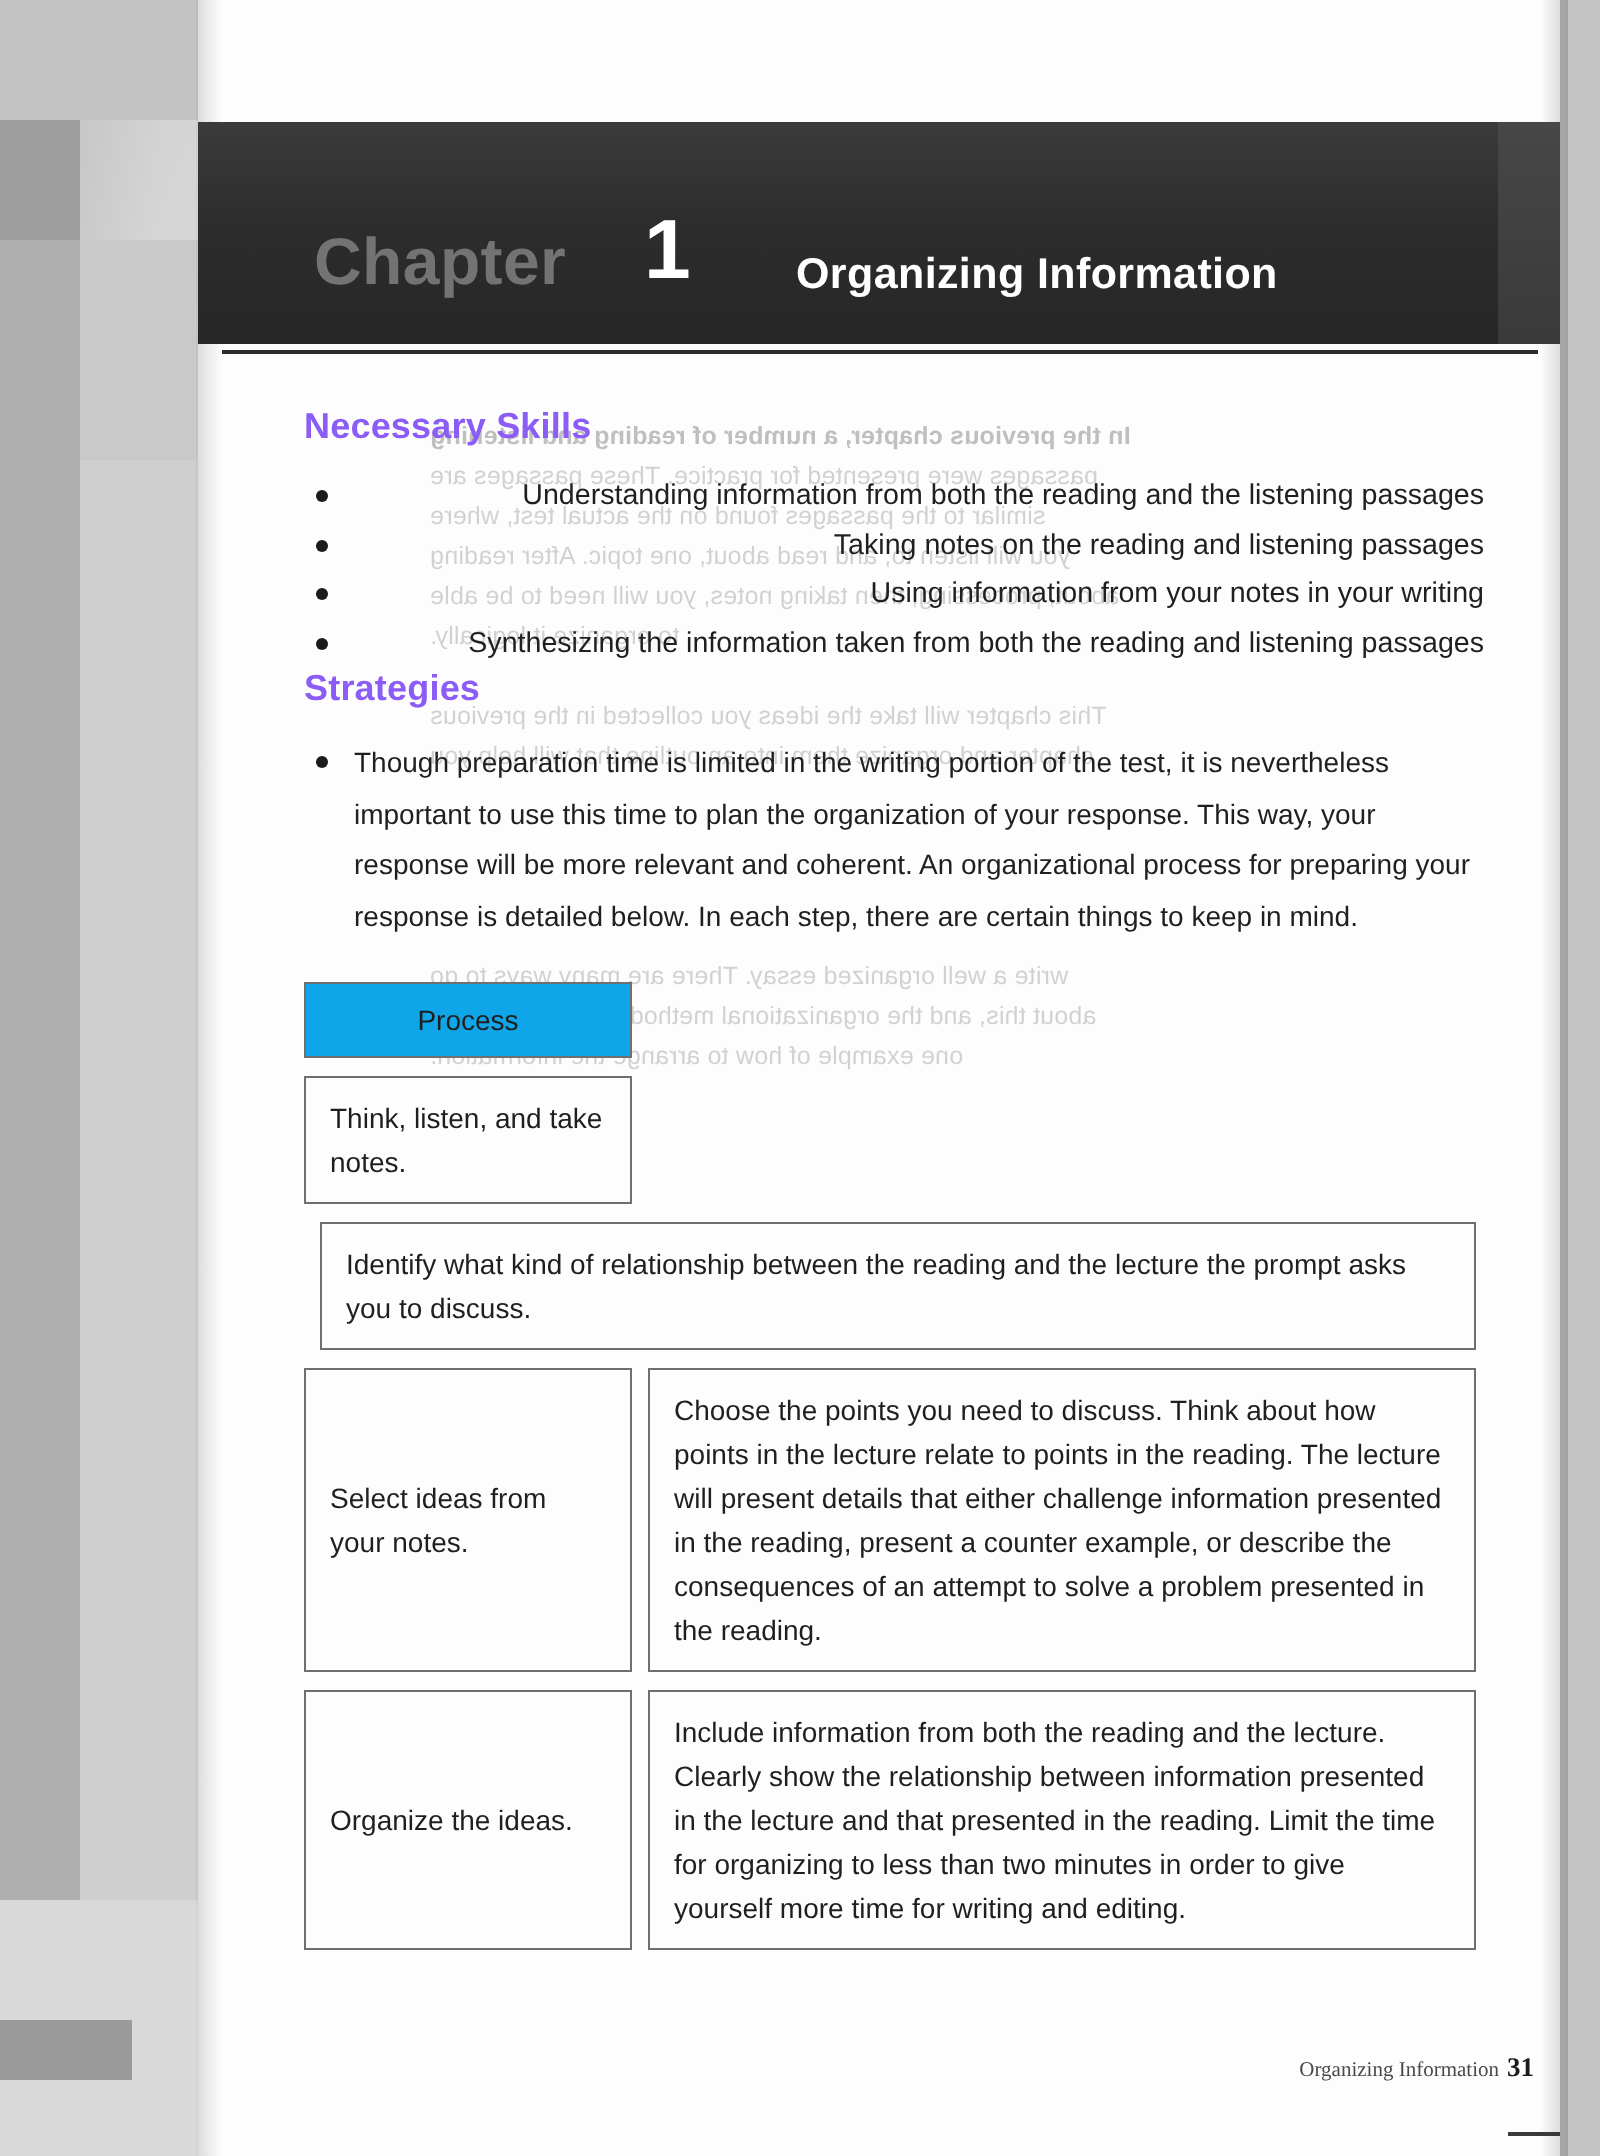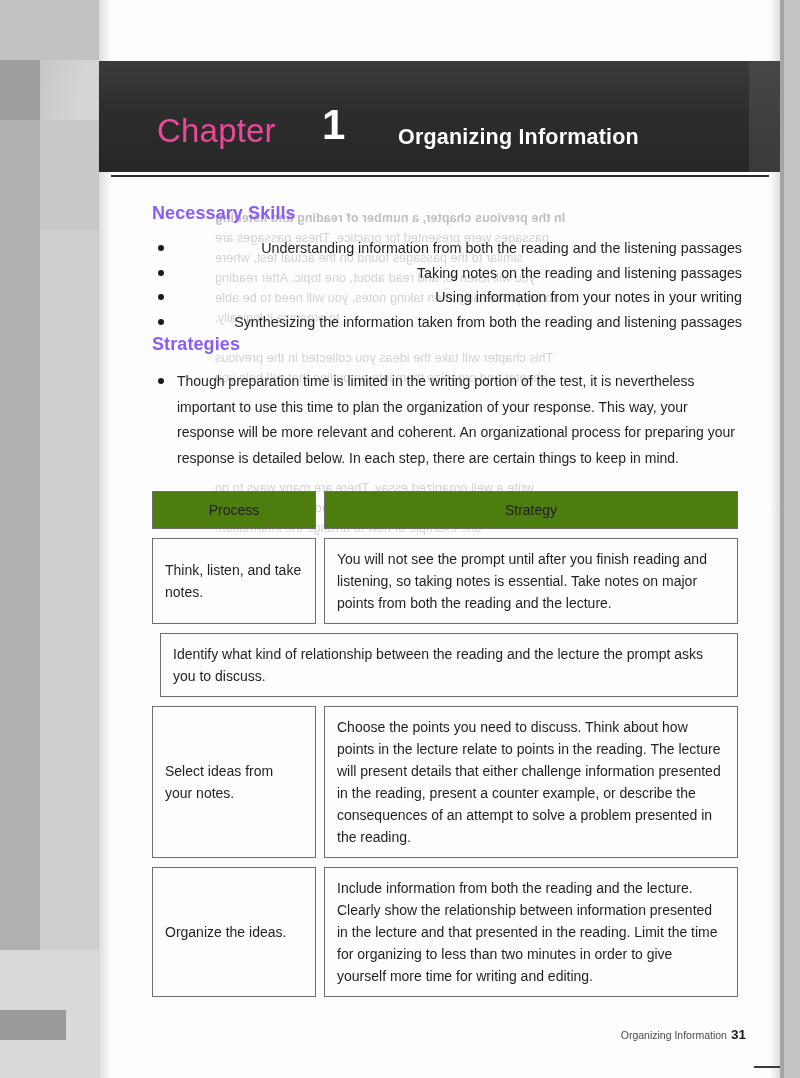--- a/index.html
+++ b/index.html
@@ -89,23 +89,23 @@
     left: 749px;
     top: 61px;
     width: 31px;
     height: 111px;
     background: linear-gradient(180deg, #474747 0%, #3a3a3a 100%);
   }
   .chapter-word {
     position: absolute;
     left: 157px;
     top: 112px;
-    color: #ec4899;
+    color: #737373;
     font-size: 33px;
-    font-weight: normal;
+    font-weight: bold;
     letter-spacing: 0.2px;
   }
   .chapter-num {
     position: absolute;
     left: 322px;
     top: 101px;
     color: #ffffff;
     font-size: 42px;
     font-weight: bold;
   }
@@ -197,21 +197,21 @@
   .cell {
     border: 1px solid #6f6f6f;
     background: #fdfdfd;
     box-sizing: border-box;
     font-size: 14px;
     line-height: 22px;
     color: #1f1f1f;
     padding: 9px 12px;
   }
   .cell.head {
-    background: #4d7c0f;
+    background: #0ea5e9;
     text-align: center;
     padding: 7px 10px;
     font-size: 14px;
   }
   .col-a {
     width: 164px;
     flex: 0 0 164px;
     display: flex;
     align-items: center;
   }
@@ -219,24 +219,25 @@
     flex: 1 1 auto;
     margin-left: 8px;
     display: flex;
     align-items: center;
   }
   .cell.head.col-a, .cell.head.col-b { justify-content: center; }
 
   
   .footer {
     position: absolute;
-    right: 54px;
+    right: 33px;
     bottom: 36px;
     font-size: 10.5px;
     color: #4a4a4a;
+    font-family: Liberation Serif, serif;
   }
   .footer .pg {
     font-size: 13.5px;
     font-weight: bold;
     color: #1b1b1b;
     margin-left: 4px;
   }
   .footer-rule {
     position: absolute;
     right: 20px;
@@ -295,26 +296,24 @@
     <li>Synthesizing the information taken from both the reading and listening passages</li>
   </ul>
 
   <h2 class="section strategies-head">Strategies</h2>
   <p class="strategy-para">Though preparation time is limited in the writing portion of the test, it is nevertheless important to use this time to plan the organization of your response. This way, your response will be more relevant and coherent. An organizational process for preparing your response is detailed below. In each step, there are certain things to keep in mind.</p>
 
   <div class="ptable">
 
     <div class="trow">
       <div class="cell head col-a">Process</div>
-      <div class="cell head col-b">Strategy</div>
     </div>
 
     <div class="trow">
       <div class="cell col-a">Think, listen, and take notes.</div>
-      <div class="cell col-b">You will not see the prompt until after you finish reading and listening, so taking notes is essential. Take notes on major points from both the reading and the lecture.</div>
     </div>
 
     <div class="trow">
       <div class="cell col-b">Identify what kind of relationship between the reading and the lecture the prompt asks you to discuss.</div>
     </div>
 
     <div class="trow">
       <div class="cell col-a">Select ideas from your notes.</div>
       <div class="cell col-b">Choose the points you need to discuss. Think about how points in the lecture relate to points in the reading. The lecture will present details that either challenge information presented in the reading, present a counter example, or describe the consequences of an attempt to solve a problem presented in the reading.</div>
     </div>

